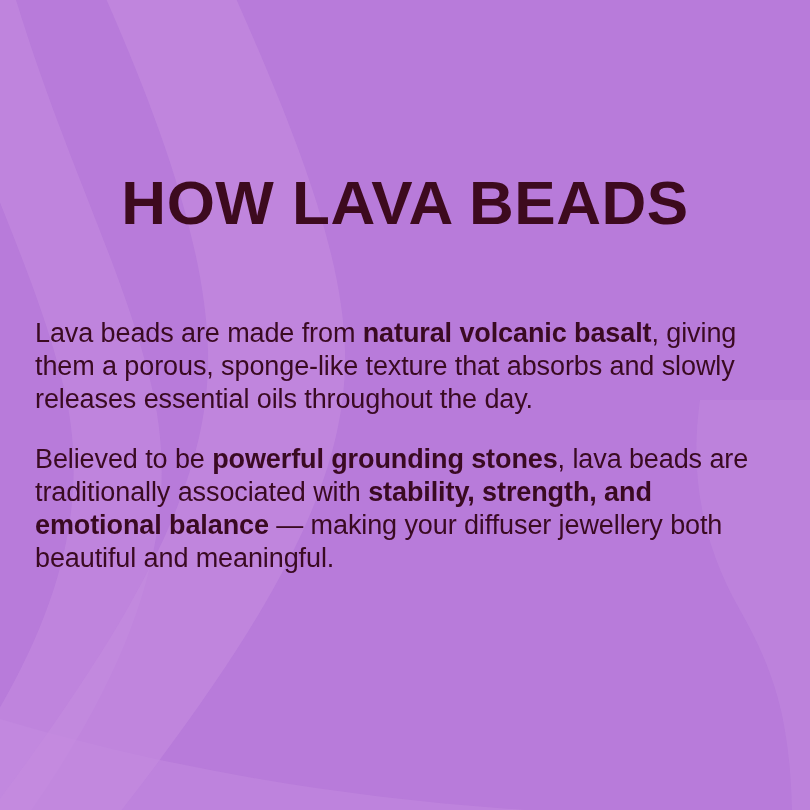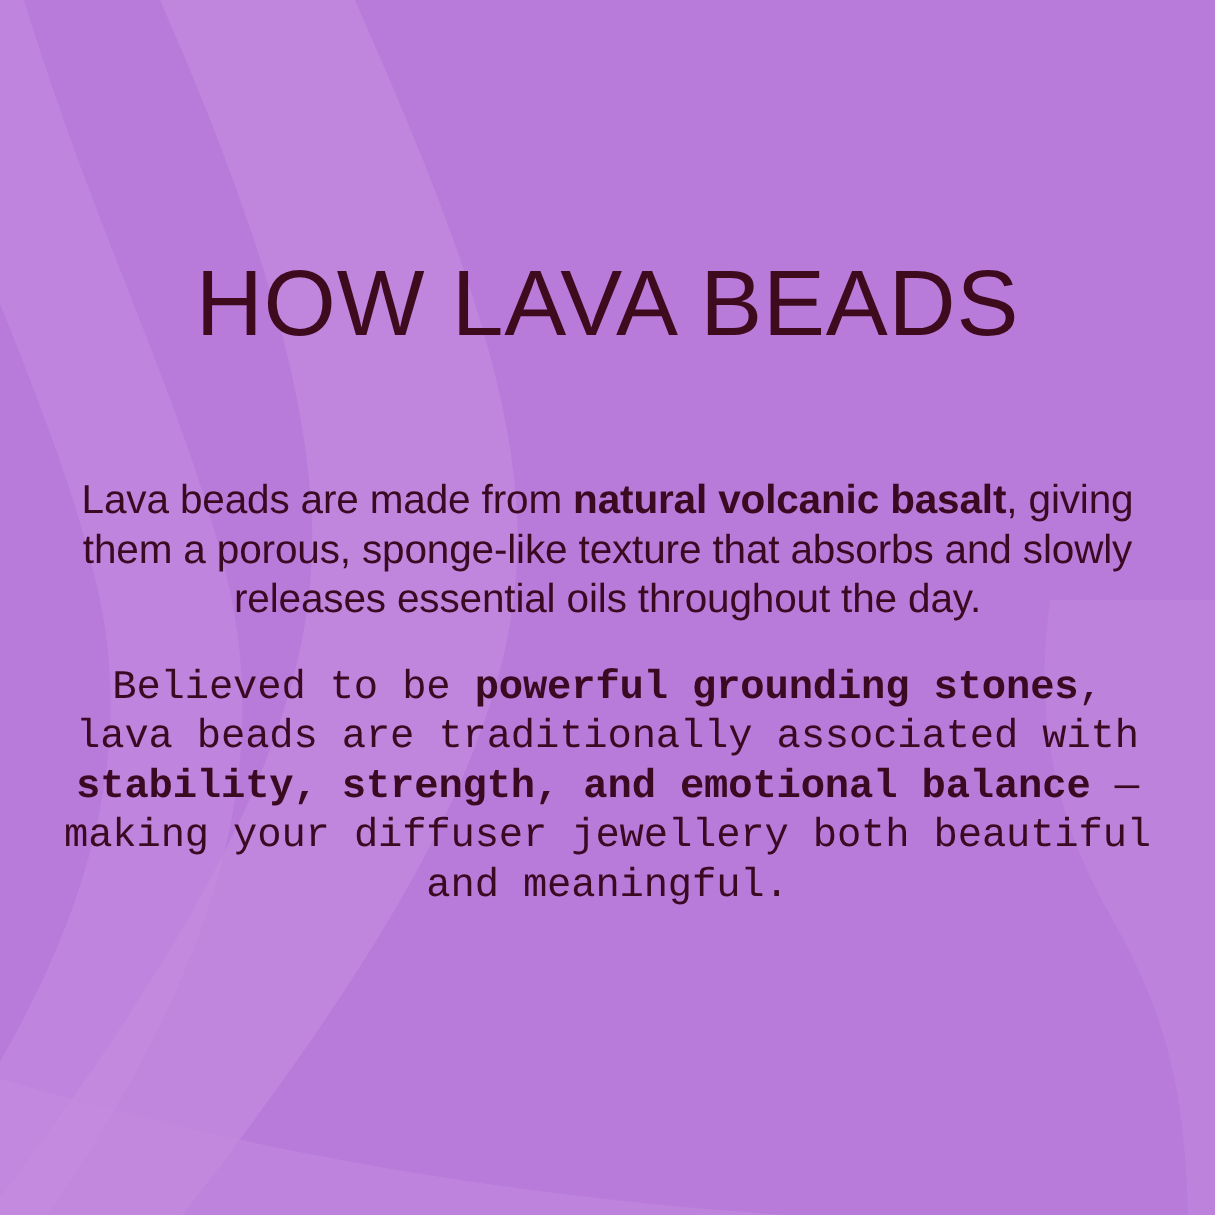--- a/index.html
+++ b/index.html
@@ -41,46 +41,45 @@
   .title-block {
     width: 740px;
     margin: 0 auto;
     padding-top: 166px;
     text-align: center;
   }
 
   .title-line {
     color: #3d0a1e;
     font-family: "Liberation Sans", sans-serif;
-    font-weight: normal;
+    font-weight: bold;
     font-size: 62px;
     line-height: 74px;
     letter-spacing: 0.5px;
     white-space: nowrap;
   }
 
   .body-block {
     width: 740px;
     margin: 0 auto;
     padding-top: 50px;
-    text-align: center;
+    text-align: left;
   }
 
   .para {
     color: #3a0a22;
     font-family: "Liberation Sans", sans-serif;
     font-weight: normal;
     font-size: 27px;
     line-height: 33px;
     letter-spacing: -0.1px;
   }
 
   .para + .para {
     margin-top: 24px;
-    font-family: Liberation Mono, monospace;
   }
 
   .para b {
     font-weight: bold;
   }
 </style>
 </head>
 <body>
 
 <div id="poster">

